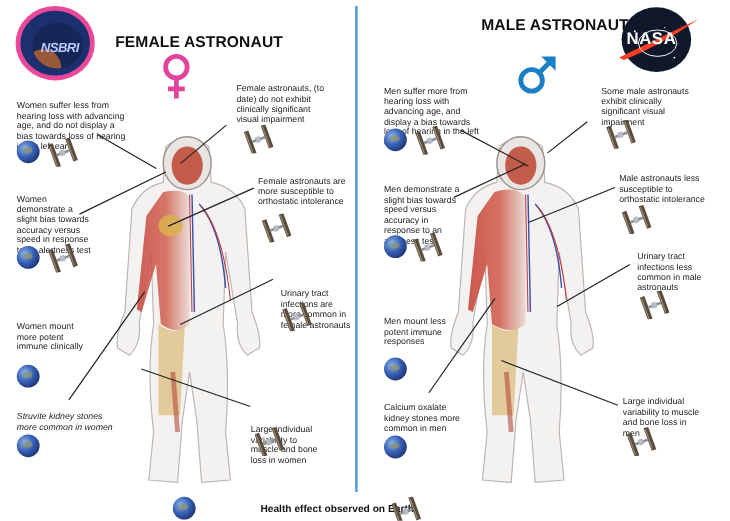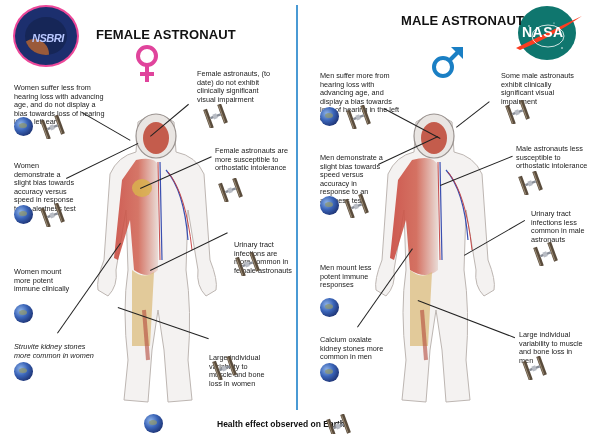--- a/index.html
+++ b/index.html
@@ -20,26 +20,26 @@
   .iss { position: absolute; width: 26px; height: 24px; }
 
   .figure { position: absolute; }
 
   .leader { position: absolute; height: 1px; background: #222; transform-origin: 0 0; }
 
   .legend { position: absolute; top: 414px; display: flex; align-items: center; font-size: 8.5px; font-weight: bold; color: #111; gap: 48px; }
   .legend .earth, .legend .iss { position: relative; margin-right: 6px; }
 
   .logo-nsbri { position: absolute; left: 13px; top: 5px; width: 66px; height: 62px; border-radius: 50%;
-    background: #1c2f6e; border: 2px solid #ec4899; }
+    background: #1c2f6e; border: 4px solid #ec4899; }
   .logo-nsbri .inner { position: absolute; left: 10px; top: 10px; width: 42px; height: 38px; border-radius: 50%; background: #162657; overflow: hidden; }
   .logo-nsbri .mars { position: absolute; left: -6px; top: 22px; width: 30px; height: 30px; border-radius: 50%; background: #9a5a3a; }
   .logo-nsbri .txt { position: absolute; left: 7px; top: 15px; font-weight: bold; font-size: 11px; color: #b9c8ff; font-style: italic; letter-spacing: -0.5px; }
 
-  .logo-nasa { position: absolute; left: 518px; top: 6px; width: 58px; height: 54px; border-radius: 50%; background: #0f766e; overflow: visible; }
+  .logo-nasa { position: absolute; left: 518px; top: 6px; width: 58px; height: 54px; border-radius: 50%; background: #0f172a; overflow: visible; }
   .logo-nasa .txt { position: absolute; left: 4px; top: 18px; font-weight: bold; font-size: 14px; color: #fff; letter-spacing: 0.5px; }
   .logo-nasa .swoosh { position: absolute; left: -4px; top: 8px; width: 70px; height: 40px; }
 </style>
 </head>
 <body>
 
 <svg width="0" height="0" style="position:absolute">
   <defs>
     <symbol id="iss-sym" viewBox="0 0 26 24">
       <g transform="rotate(-20 13 12)">

